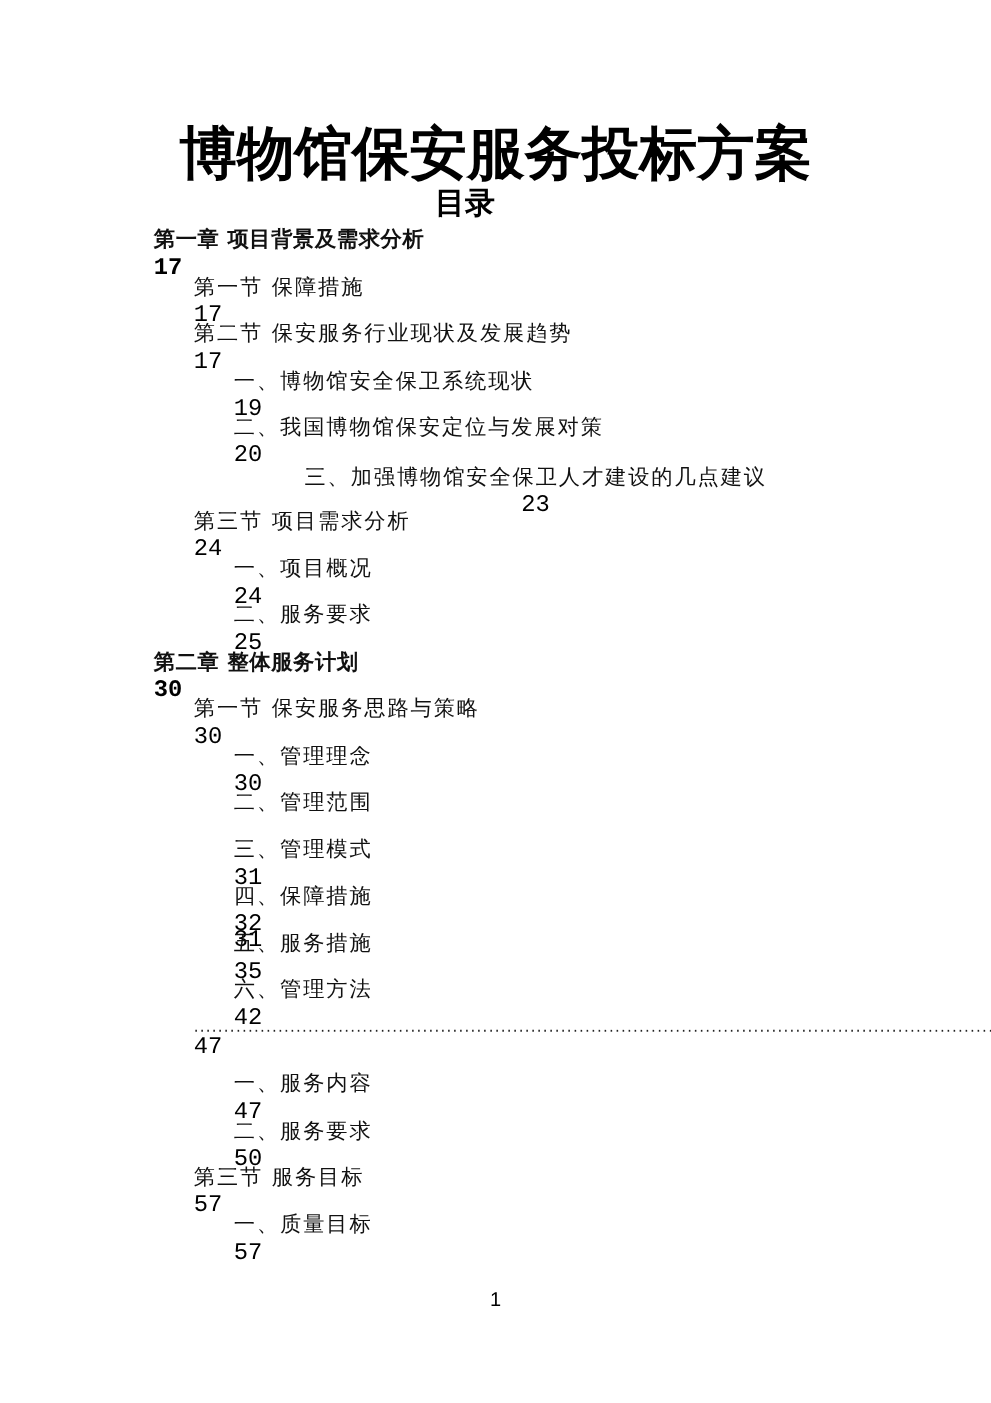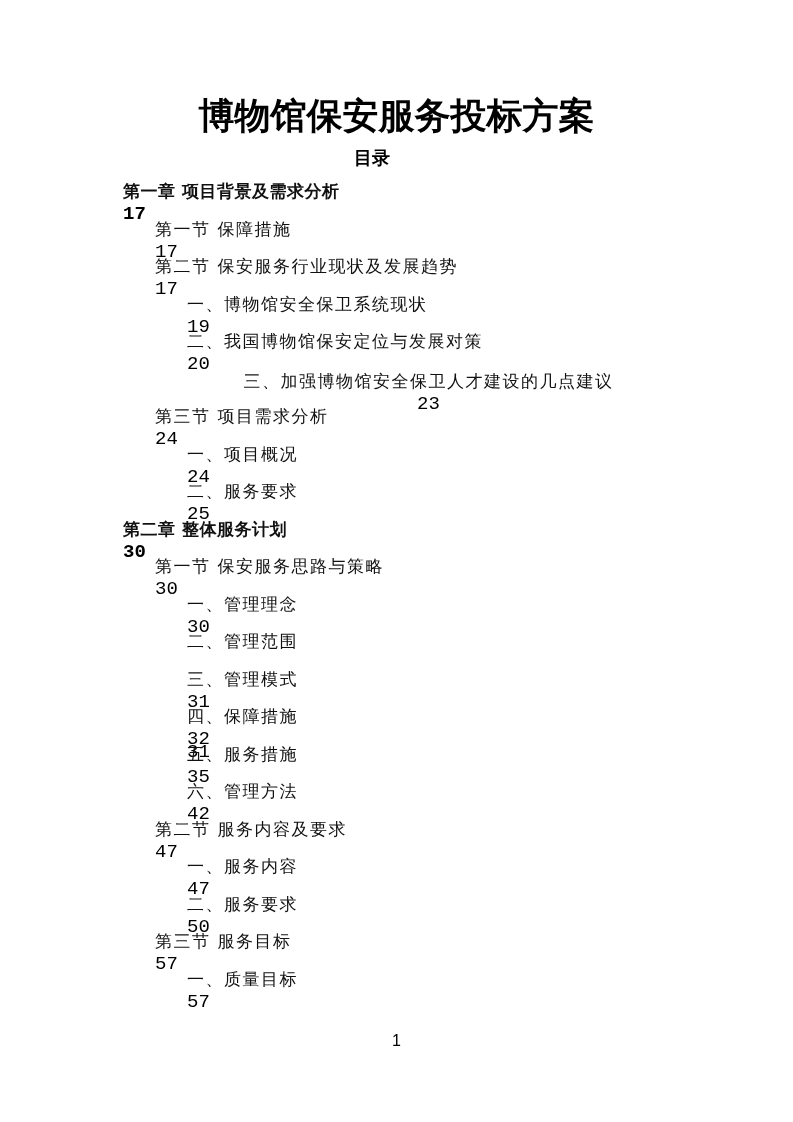--- a/index.html
+++ b/index.html
@@ -1,21 +1,21 @@
 <!DOCTYPE html>
 <html><head>
   <meta charset="utf-8">
   <style>
     html, body { margin: 0; padding: 0; background: #ffffff; }
     body { width: 793px; height: 1122px; position: relative; overflow: hidden;
       font-family: "DejaVu Sans", "Liberation Sans", sans-serif; color: #000; }
     .title { position: absolute; top: 92px; left: 0; width: 793px; text-align: center;
-      font-size: 36px; font-weight: bold; letter-spacing: 0px; }
+      font-size: 46px; font-weight: bold; letter-spacing: 0px; }
     .subtitle { position: absolute; top: 146px; left: 0; width: 744px; text-align: center;
-      font-size: 18px; font-weight: bold; }
+      font-size: 24px; font-weight: bold; }
     .toc { position: absolute; top: 178px; left: 0; width: 793px; }
     .row { position: absolute; display: flex; align-items: baseline; height: 30px; right: 121px; flex-direction: column; }
     .row .label { white-space: nowrap; font-size: 17px; letter-spacing: 1.5px; color: #111; }
     .row .dots { flex: 1; overflow: hidden; white-space: nowrap; margin: 0 2px; font-size: 12px; color: #222; letter-spacing: 1px; }
     .row .dots::before { content: "··································································································································································"; }
     .row .page { font-family: Liberation Mono, monospace; font-size: 19px; white-space: nowrap; }
     .row.lv1 .label { font-weight: bold; letter-spacing: 0.5px; font-size: 17px; }
     .row.lv1 .page { font-weight: bold; }
     .row.lv1 .dots { font-weight: bold; }
     .footer { position: absolute; top: 1032px; left: 0; width: 793px; text-align: center;
@@ -107,21 +107,20 @@
       <span class="label">五、服务措施</span>
       <span class="dots"></span>
       <span class="page">35</span>
     </div>
   <div class="row lv3" style="top:602px;left:185px;">
       <span class="label">六、管理方法</span>
       <span class="dots"></span>
       <span class="page">42</span>
     </div>
   <div class="row lv2" style="top:640px;left:153px;">
-      <span class="label">第二节  服务内容及要求</span>
       <span class="dots"></span>
       <span class="page">47</span>
     </div>
   <div class="row lv3" style="top:677px;left:185px;">
       <span class="label">一、服务内容</span>
       <span class="dots"></span>
       <span class="page">47</span>
     </div>
   <div class="row lv3" style="top:715px;left:185px;">
       <span class="label">二、服务要求</span>

